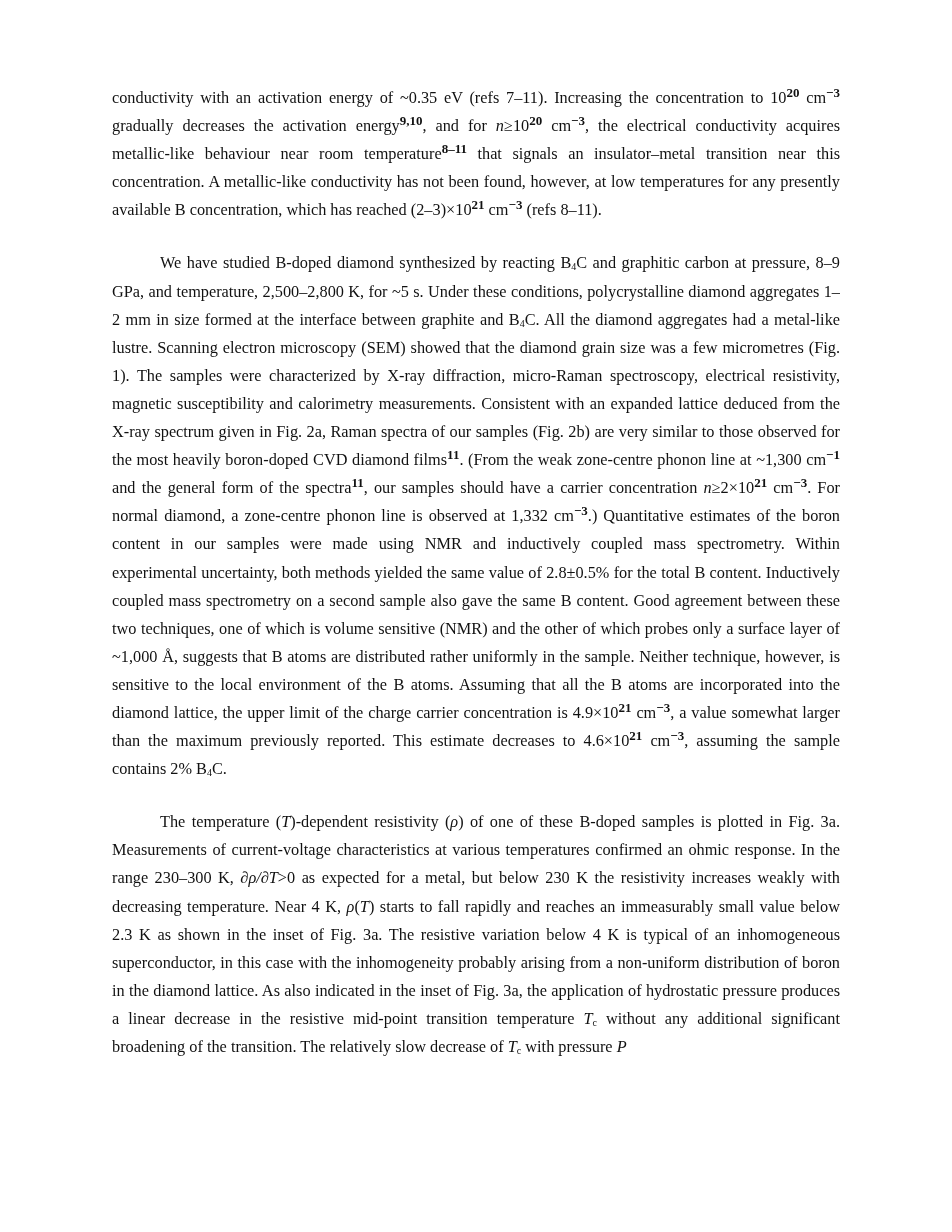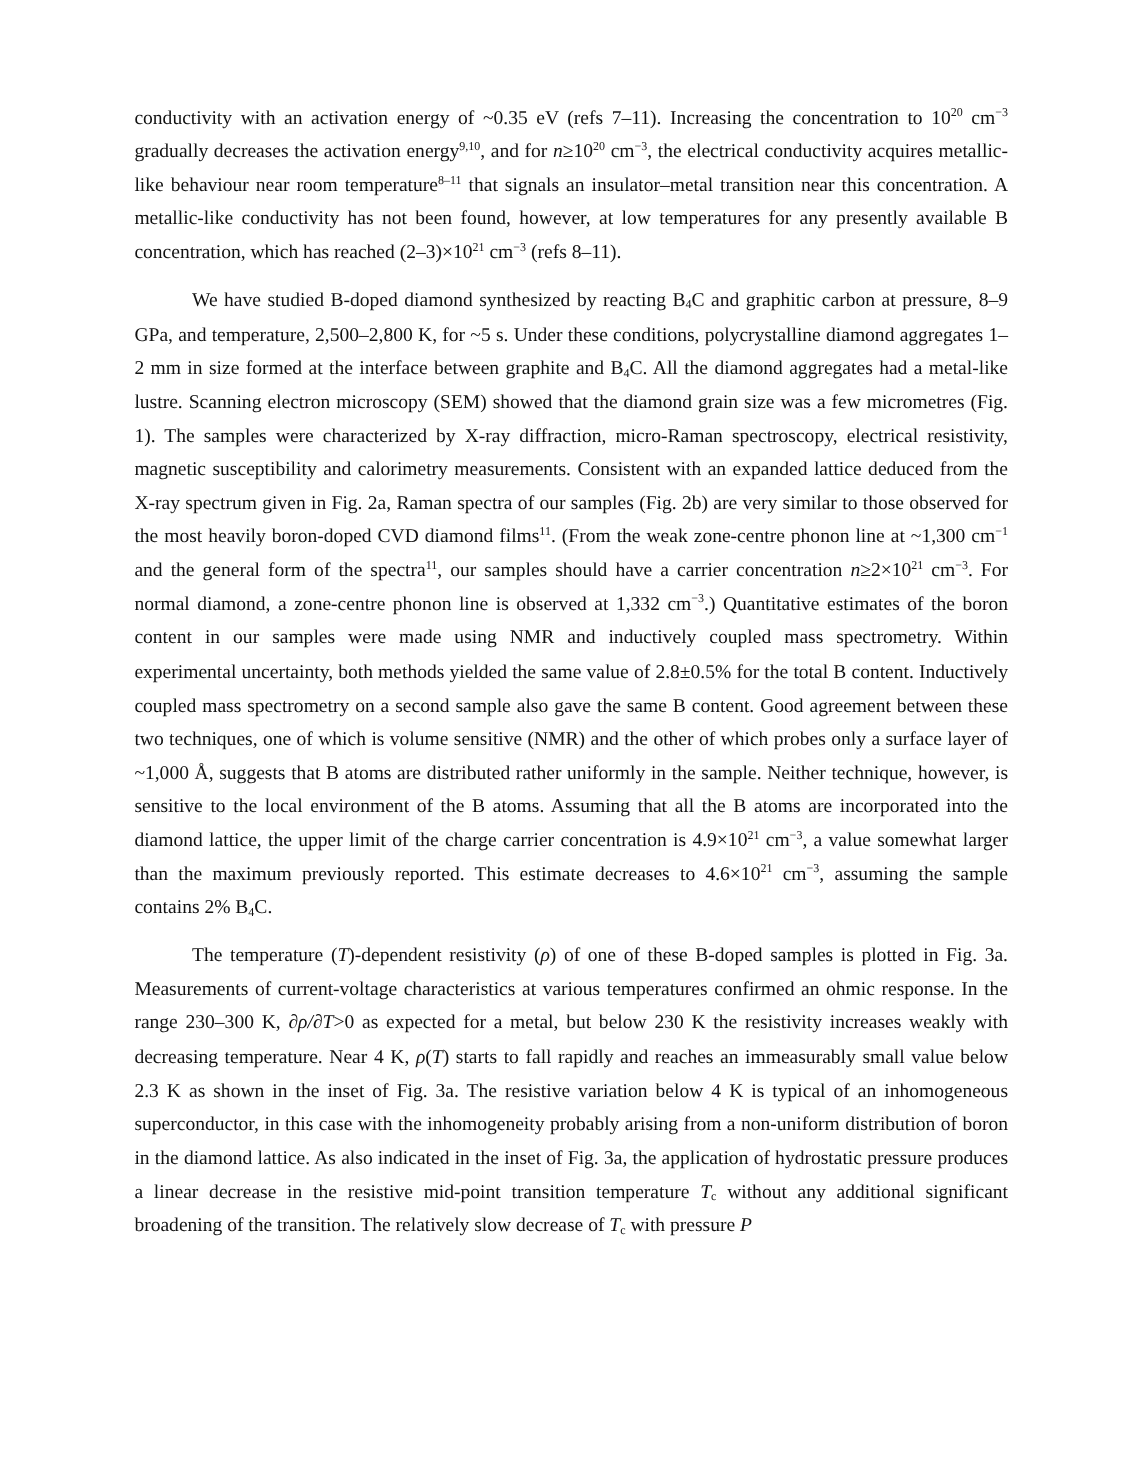--- a/index.html
+++ b/index.html
@@ -3,23 +3,23 @@
 <meta charset="utf-8">
 <style>
   html, body { margin: 0; padding: 0; background: #ffffff; }
   body { width: 952px; height: 1232px; position: relative; overflow: hidden; }
   .page {
     position: absolute; left: 112px; top: 84px; width: 728px;
     font-family: "Liberation Serif", serif; font-size: 16.3px; line-height: 28.1px;
     color: #111111; text-align: justify;
   }
   .para { margin: 0; }
-  .para + .para { margin-top: 12px; }
+  .para + .para { margin-top: 25px; }
   .indent { text-indent: 48px; }
-  sup { font-size: 10px; line-height: 0; vertical-align: 6px; }
+  sup { font-size: 13px; line-height: 0; vertical-align: 6px; font-weight: bold; }
   sub { font-size: 10px; line-height: 0; vertical-align: -2px; }
   i { font-style: italic; }
 </style>
 </head>
 <body>
 
 <div class="page">
   <p class="para"><span>conductivity with an activation energy of ~0.35 eV (refs 7–11). Increasing the concentration to 10</span><sup>20</sup><span> cm</span><sup>−3</sup><span> gradually decreases the activation energy</span><sup>9,10</sup><span>, and for </span><i>n</i><span>≥10</span><sup>20</sup><span> cm</span><sup>−3</sup><span>, the electrical conductivity acquires metallic-like behaviour near room temperature</span><sup>8–11</sup><span> that signals an insulator–metal transition near this concentration. A metallic-like conductivity has not been found, however, at low temperatures for any presently available B concentration, which has reached (2–3)×10</span><sup>21</sup><span> cm</span><sup>−3</sup><span> (refs 8–11).</span></p>
   <p class="para indent"><span>We have studied B-doped diamond synthesized by reacting B</span><sub>4</sub><span>C and graphitic carbon at pressure, 8–9 GPa, and temperature, 2,500–2,800 K, for ~5 s. Under these conditions, polycrystalline diamond aggregates 1–2 mm in size formed at the interface between graphite and B</span><sub>4</sub><span>C. All the diamond aggregates had a metal-like lustre. Scanning electron microscopy (SEM) showed that the diamond grain size was a few micrometres (Fig. 1). The samples were characterized by X-ray diffraction, micro-Raman spectroscopy, electrical resistivity, magnetic susceptibility and calorimetry measurements. Consistent with an expanded lattice deduced from the X-ray spectrum given in Fig. 2a, Raman spectra of our samples (Fig. 2b) are very similar to those observed for the most heavily boron-doped CVD diamond films</span><sup>11</sup><span>. (From the weak zone-centre phonon line at ~1,300 cm</span><sup>−1</sup><span> and the general form of the spectra</span><sup>11</sup><span>, our samples should have a carrier concentration </span><i>n</i><span>≥2×10</span><sup>21</sup><span> cm</span><sup>−3</sup><span>. For normal diamond, a zone-centre phonon line is observed at 1,332 cm</span><sup>−3</sup><span>.) Quantitative estimates of the boron content in our samples were made using NMR and inductively coupled mass spectrometry. Within experimental uncertainty, both methods yielded the same value of 2.8±0.5% for the total B content. Inductively coupled mass spectrometry on a second sample also gave the same B content. Good agreement between these two techniques, one of which is volume sensitive (NMR) and the other of which probes only a surface layer of ~1,000 Å, suggests that B atoms are distributed rather uniformly in the sample. Neither technique, however, is sensitive to the local environment of the B atoms. Assuming that all the B atoms are incorporated into the diamond lattice, the upper limit of the charge carrier concentration is 4.9×10</span><sup>21</sup><span> cm</span><sup>−3</sup><span>, a value somewhat larger than the maximum previously reported. This estimate decreases to 4.6×10</span><sup>21</sup><span> cm</span><sup>−3</sup><span>, assuming the sample contains 2% B</span><sub>4</sub><span>C.</span></p>
   <p class="para indent"><span>The temperature (</span><i>T</i><span>)-dependent resistivity (</span><i>ρ</i><span>) of one of these B-doped samples is plotted in Fig. 3a. Measurements of current-voltage characteristics at various temperatures confirmed an ohmic response. In the range 230–300 K, </span><i>∂ρ/∂T</i><span>&gt;0 as expected for a metal, but below 230 K the resistivity increases weakly with decreasing temperature. Near 4 K, </span><i>ρ</i><span>(</span><i>T</i><span>) starts to fall rapidly and reaches an immeasurably small value below 2.3 K as shown in the inset of Fig. 3a. The resistive variation below 4 K is typical of an inhomogeneous superconductor, in this case with the inhomogeneity probably arising from a non-uniform distribution of boron in the diamond lattice. As also indicated in the inset of Fig. 3a, the application of hydrostatic pressure produces a linear decrease in the resistive mid-point transition temperature </span><i>T</i><sub>c</sub><span> without any additional significant broadening of the transition. The relatively slow decrease of </span><i>T</i><sub>c</sub><span> with pressure </span><i>P</i></p>

